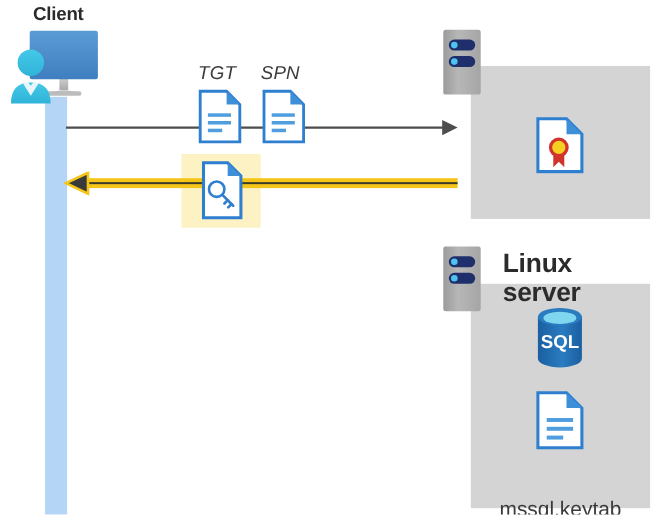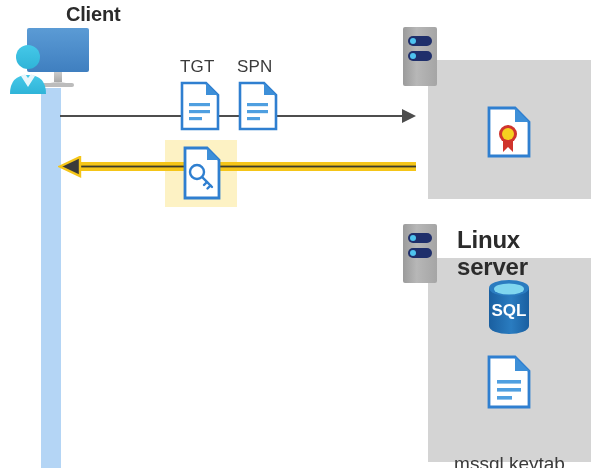--- a/index.html
+++ b/index.html
@@ -35,22 +35,21 @@
   .title {
     position: absolute;
     font-weight: bold;
     color: #2b2b2b;
     letter-spacing: -0.2px;
     line-height: 1.12;
   }
   #client-title {
     left: 30px;
     top: 3px;
-    font-size: 20px;
-    margin-left: 36px;
+    font-size: 17px;
   }
   #dc-title {
     left: 457px;
     top: 4px;
     font-size: 18px;
     width: 140px;
   }
   #linux-title {
     left: 457px;
     top: 227px;
@@ -101,22 +100,22 @@
     position: absolute;
   }
 
   
   .doc-label {
     position: absolute;
     font-size: 17px;
     color: #3b3b3b;
     letter-spacing: 0.2px;
   }
-  #tgt-label { left: 180px; top: 57px; }
-  #spn-label { left: 237px; top: 57px; }
+  #tgt-label { left: 180px; top: 57px; font-style: italic; }
+  #spn-label { left: 237px; top: 57px; font-style: italic; }
 
   
   #key-highlight {
     position: absolute;
     left: 165px;
     top: 140px;
     width: 72px;
     height: 67px;
     background: #fdf2c4;
   }

